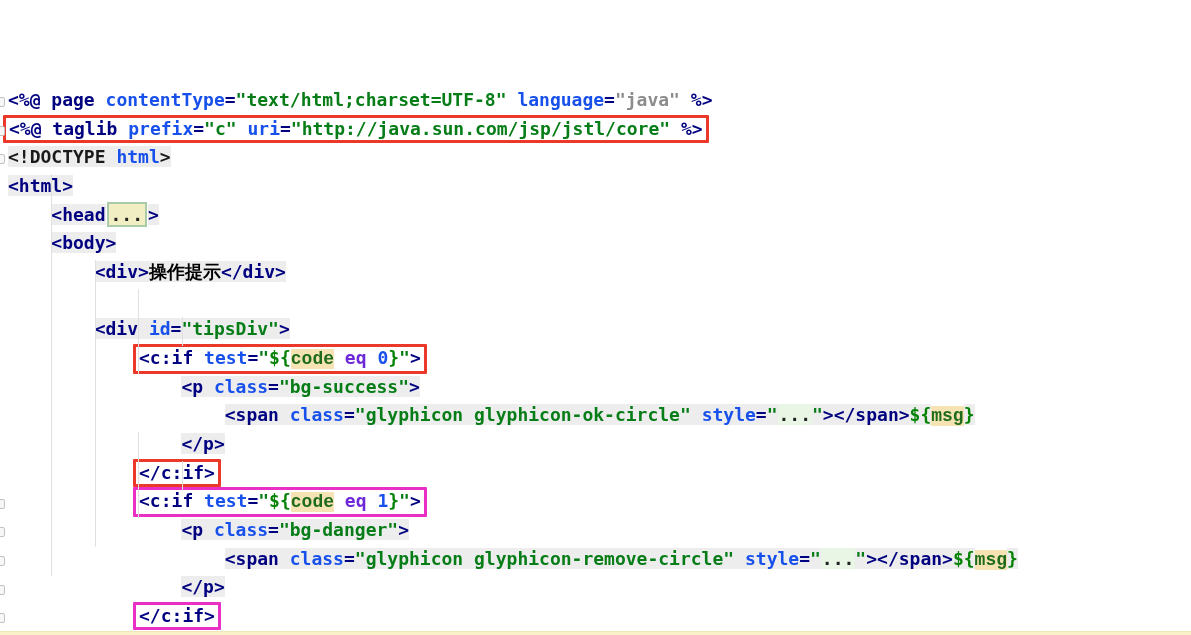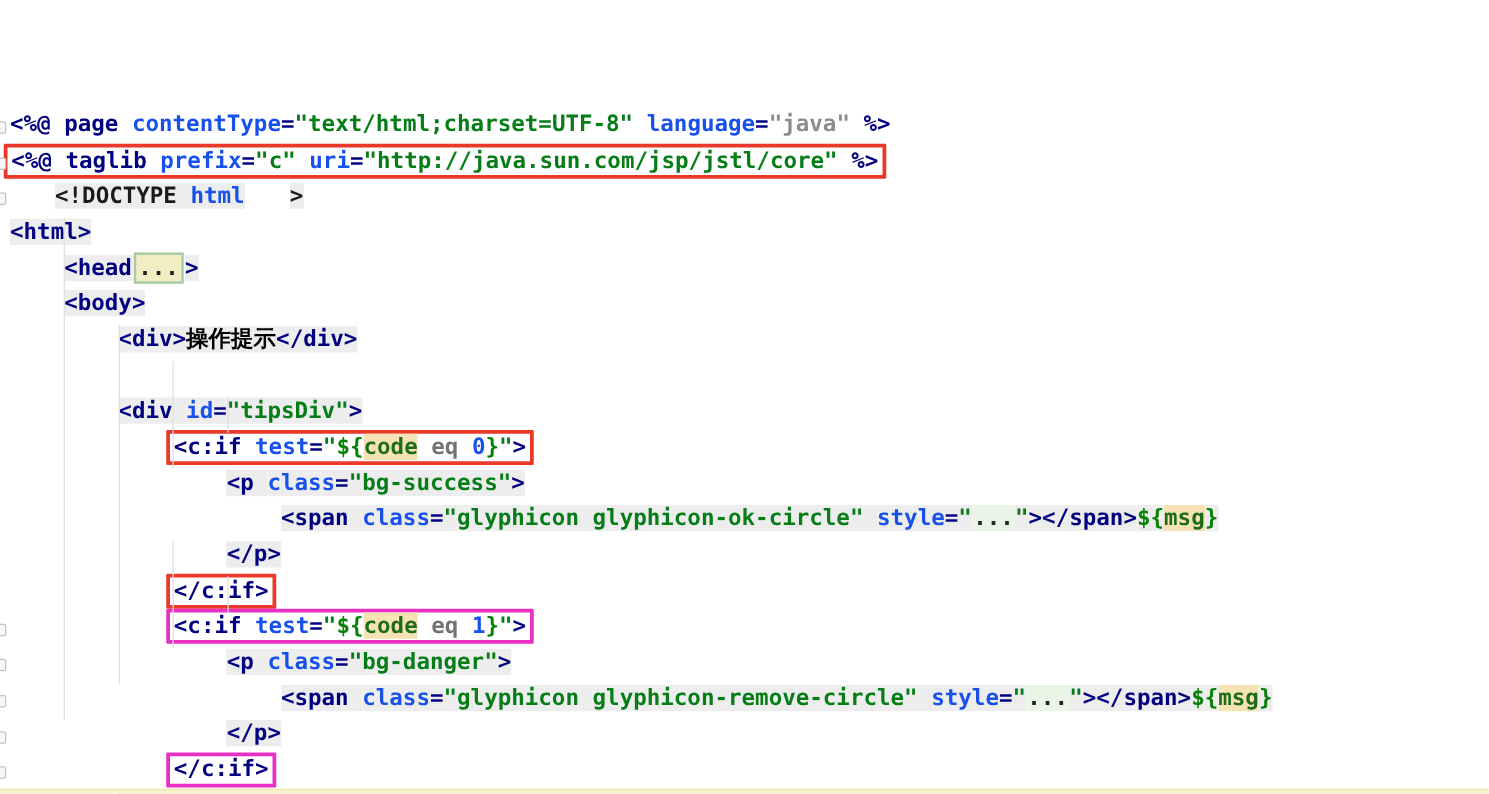--- a/index.html
+++ b/index.html
@@ -20,30 +20,30 @@
     cursor: text;
   }
   .line { height: 28.68px; line-height: 28.68px; }
   .tok { white-space: pre; }
 
   
   .tag   { color: #000080; }
   .attr  { color: #1750EB; }
   .str   { color: #067D17; }
   .gray  { color: #8C8C8C; }
-  .doc   { color: #1A1A1A; margin-left: 36px; }
+  .doc   { color: #1A1A1A; }
   .txt   { color: #000000; }
   .elb   { color: #068306; }
   .elvar { color: #1E6B1E; }
-  .elkw  { color: #737373; }
+  .elkw  { color: #6d28d9; }
   .num   { color: #1750EB; }
 
   
   .bgh { background: #EDEDED; }
-  .hl  { background: #F6E3B4; }
+  .hl  { background: #F6E3B4; font-family: Liberation Mono, monospace; }
   .foldy {
     background: #F2EEC3; color: #222;
     border: 2px solid #AACBA9;
     padding: 0 2px; margin: 0 1px;
   }
   .foldg { background: #E9F5E5; color: #222; padding: 0 1px; }
   .wavy {
     text-decoration-style: wavy;
     text-decoration-color: #9FBC9F;
     text-decoration-thickness: 1px;

